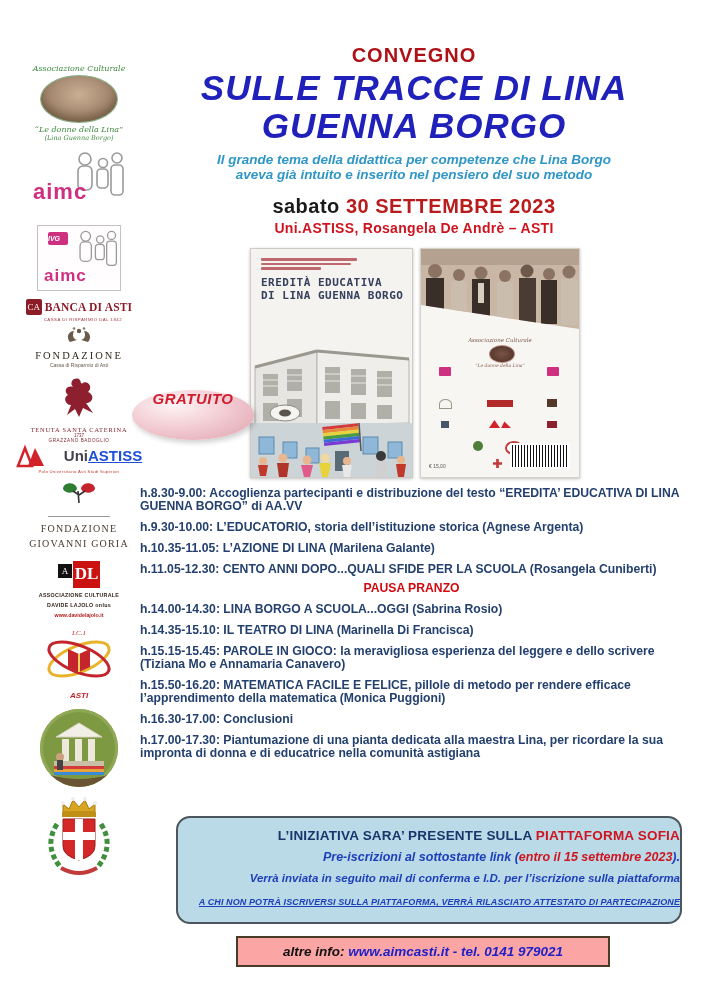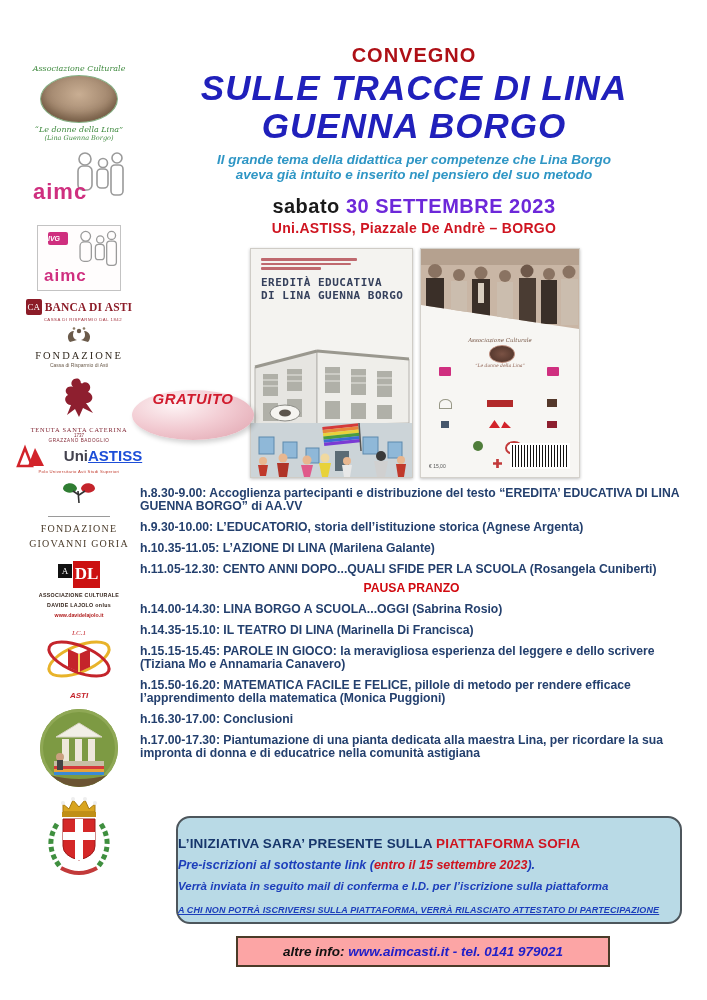--- a/index.html
+++ b/index.html
@@ -6,21 +6,21 @@
   .flyer{position:relative;width:707px;height:1000px;background:#fff;overflow:hidden;
          font-family:"Liberation Sans",sans-serif;}
 
   
   .header{position:absolute;left:140px;top:44px;width:548px;text-align:center;}
   .kicker{font-size:20px;font-weight:bold;color:#ae1016;letter-spacing:1px;}
   .title{font-size:35px;line-height:38px;font-weight:bold;font-style:italic;color:#2020bb;letter-spacing:1px;margin-top:2px;}
   .subtitle{font-size:13.5px;line-height:15px;font-weight:bold;font-style:italic;color:#2f96c5;margin-top:7px;}
   .dateline{margin-top:13px;font-size:20px;font-weight:bold;letter-spacing:.5px;}
   .dateline .black{color:#1a1a1a;}
-  .dateline .red{color:#6d28d9;}
+  .dateline .red{color:#b91c1c;}
   .venue{font-size:14px;font-weight:bold;color:#cf1420;margin-top:2px;letter-spacing:.3px;}
 
   
   .books{position:absolute;top:248px;left:250px;display:flex;gap:7px;}
   .book{position:relative;box-shadow:0 1px 3px rgba(0,0,0,.25);}
   .book-front{width:163px;height:230px;background:#f4f3f0;border:1px solid #cfccc6;box-sizing:border-box;}
   .authors{padding:7px 0 0 10px;}
   .authors .bar{height:2.5px;background:rgba(168,46,56,.7);margin:2px 0;border-radius:1px;}
   .fc-title{font-family:"DejaVu Sans Mono",monospace;font-weight:bold;color:#35405c;
             font-size:11px;line-height:13px;letter-spacing:.5px;padding:4px 0 0 10px;}
@@ -47,22 +47,22 @@
   .badge span{color:#d11c2e;font-weight:bold;font-style:italic;font-size:15px;letter-spacing:.5px;}
 
   
   .schedule{position:absolute;left:140px;top:487px;width:543px;color:#24406e;
             font-size:12.2px;font-weight:bold;line-height:13px;}
   .sched-item{margin:0 0 8px 0;}
   .pausa{color:#d10a10;text-align:center;margin:-2px 0 8px 0;}
 
   
   .infobox{position:absolute;left:176px;top:816px;width:506px;height:108px;box-sizing:border-box;
-           background:#b9dae6;border:2px solid #4d565c;border-radius:14px;text-align:left;
-           padding-top:18px;}
+           background:#b9dae6;border:2px solid #4d565c;border-radius:14px;text-align:right;
+           padding-top:10px;}
   .ib1{font-size:13.5px;font-weight:bold;color:#17366b;letter-spacing:.2px;}
   .ib1 .red{color:#cf1420;}
   .ib2{font-size:12.5px;font-weight:bold;font-style:italic;color:#1d3fbb;margin-top:7px;}
   .ib2 .red{color:#cf1420;}
   .ib3{font-size:11.5px;font-weight:bold;font-style:italic;color:#1d3fbb;margin-top:8px;}
   .ib4{font-size:9px;font-weight:bold;font-style:italic;color:#1d3fbb;margin-top:13px;
        text-decoration:underline;letter-spacing:.1px;}
 
   
   .footbar{position:absolute;left:236px;top:936px;width:374px;height:31px;box-sizing:border-box;
@@ -277,21 +277,21 @@
       <span>SULLE TRACCE DI LINA</span><br>
       <span>GUENNA BORGO</span>
     </div>
     <div class="subtitle">
       <span>Il grande tema della didattica per competenze che Lina Borgo</span><br>
       <span>aveva già intuito e inserito nel pensiero del suo metodo</span>
     </div>
     <div class="dateline">
       <span class="black">sabato </span><span class="red">30 SETTEMBRE 2023</span>
     </div>
-    <div class="venue">Uni.ASTISS, Piazzale De Andrè – BORGO</div>
+    <div class="venue">Uni.ASTISS, Rosangela De Andrè – ASTI</div>
   </div>
 
   <div class="books">
 
     <div class="book book-front">
       <div class="authors">
         <div class="bar" style="width:96px"></div>
         <div class="bar" style="width:90px"></div>
         <div class="bar" style="width:60px"></div>
       </div>

